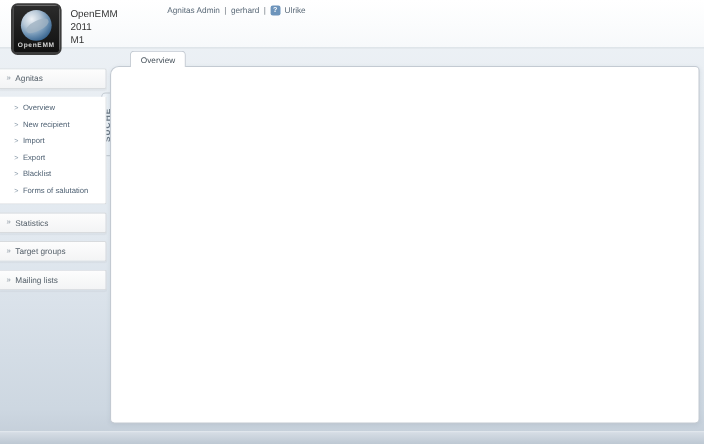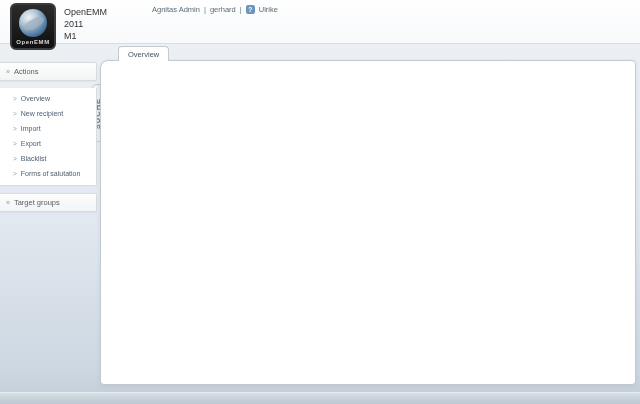--- a/index.html
+++ b/index.html
@@ -120,21 +120,21 @@
 </div>
 <div class="logo-text">
   <div>OpenEMM</div>
   <div>2011</div>
   <div>M1</div>
 </div>
 
 <div class="sidebar" id="sidebar">
     <div class="sb-section">
       <span class="pfx">»</span>
-      <span>Actions</span>
+      <span>Agnitas</span>
     </div>
     <div class="sb-sub">
       <div class="sb-sub-item">
         <span class="pfx">&gt;</span>
         <span>Overview</span>
       </div>
       <div class="sb-sub-item">
         <span class="pfx">&gt;</span>
         <span>New recipient</span>
       </div>
@@ -150,21 +150,29 @@
         <span class="pfx">&gt;</span>
         <span>Blacklist</span>
       </div>
       <div class="sb-sub-item">
         <span class="pfx">&gt;</span>
         <span>Forms of salutation</span>
       </div>
     </div>
     <div class="sb-section">
       <span class="pfx">»</span>
+      <span>Statistics</span>
+    </div>
+    <div class="sb-section">
+      <span class="pfx">»</span>
       <span>Target groups</span>
+    </div>
+    <div class="sb-section">
+      <span class="pfx">»</span>
+      <span>Mailing lists</span>
     </div>
   </div>
 
 <div class="tab">
   <span>Overview</span>
 </div>
 <div class="side-tab">
   <span>SUCHE</span>
 </div>
 <div class="panel"></div>

